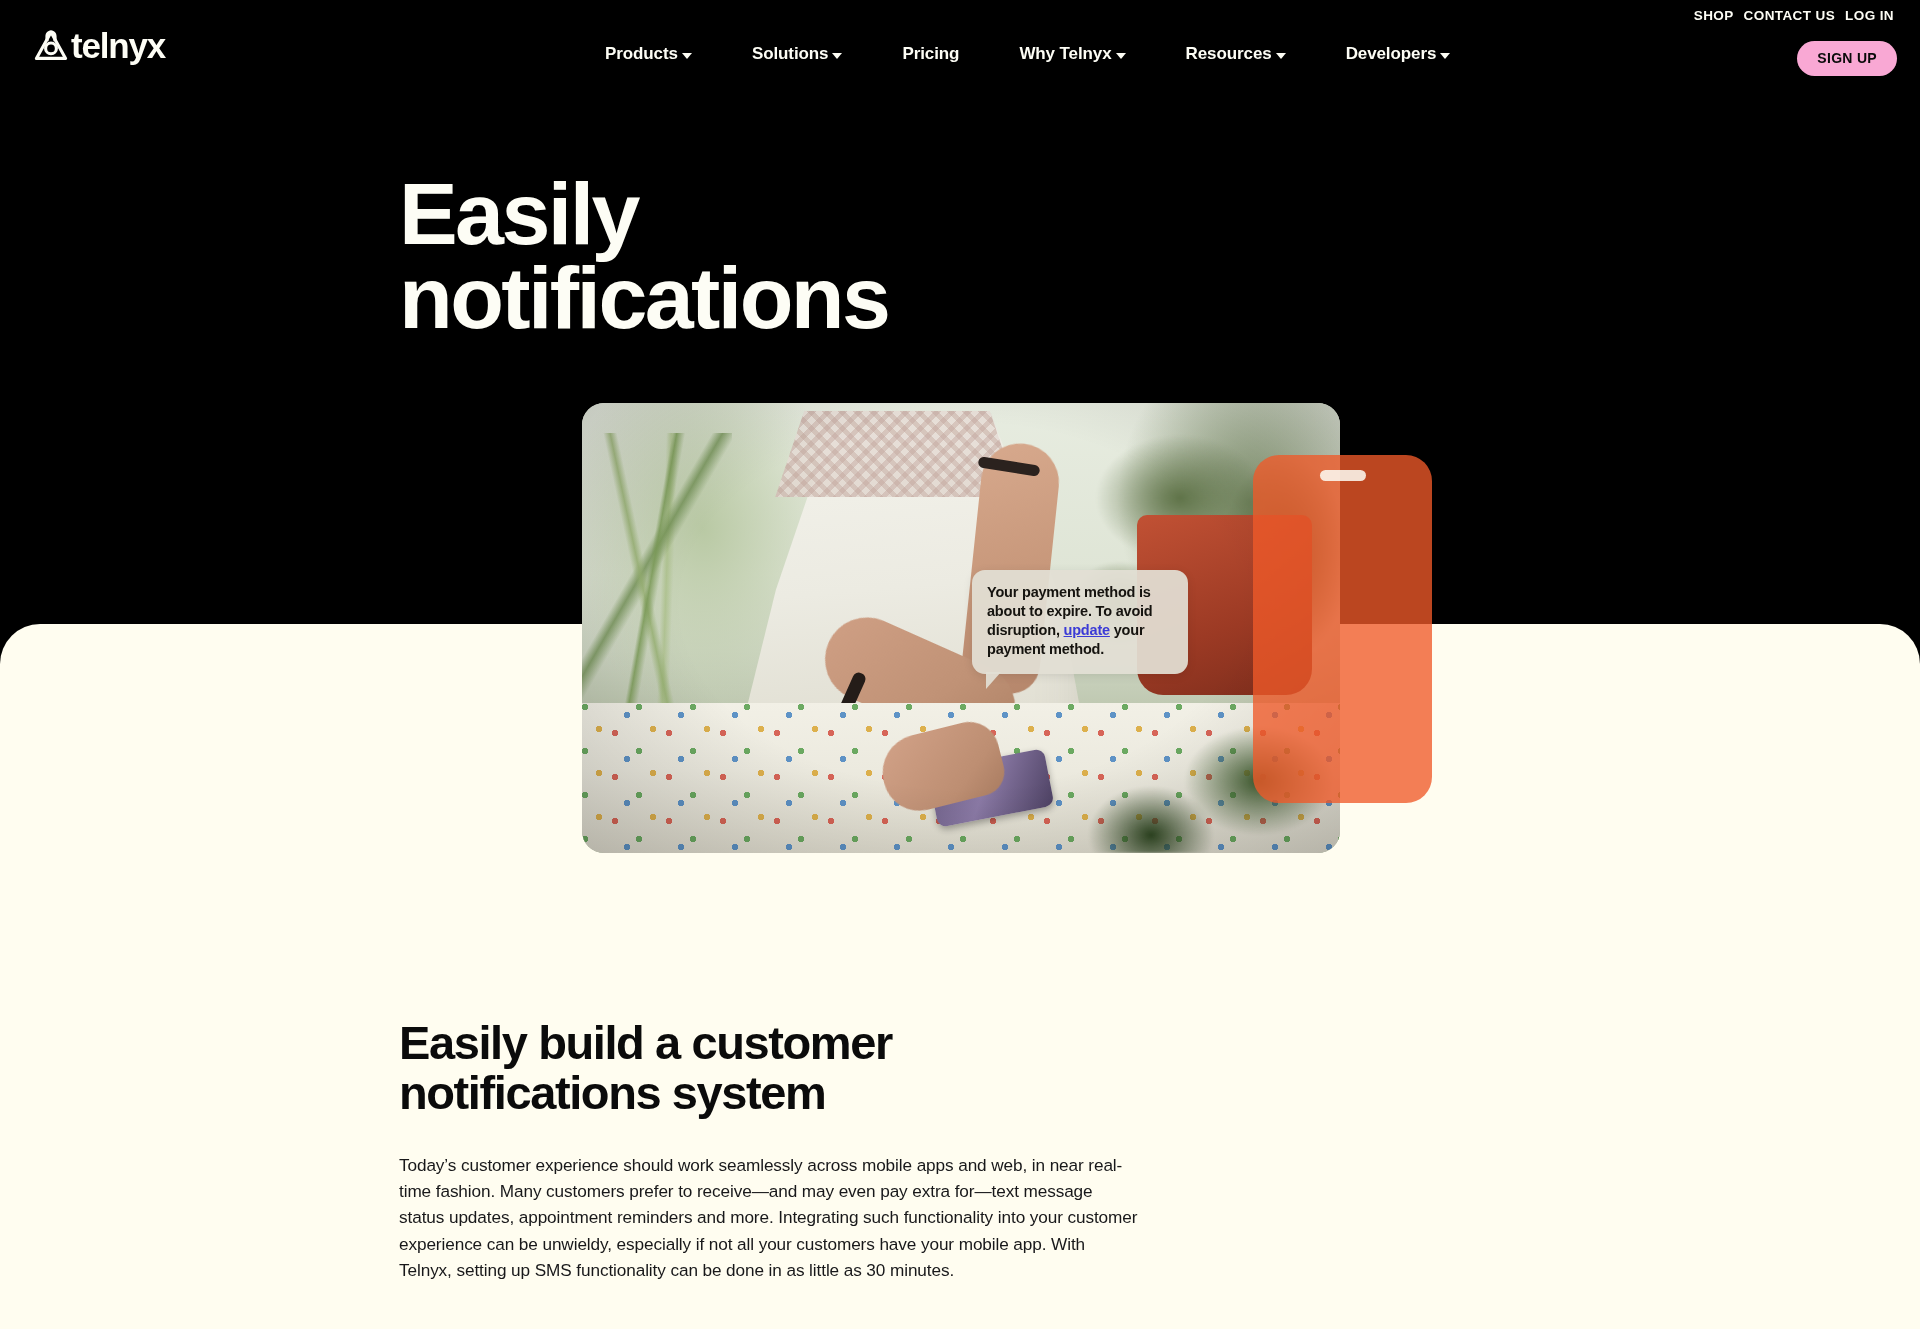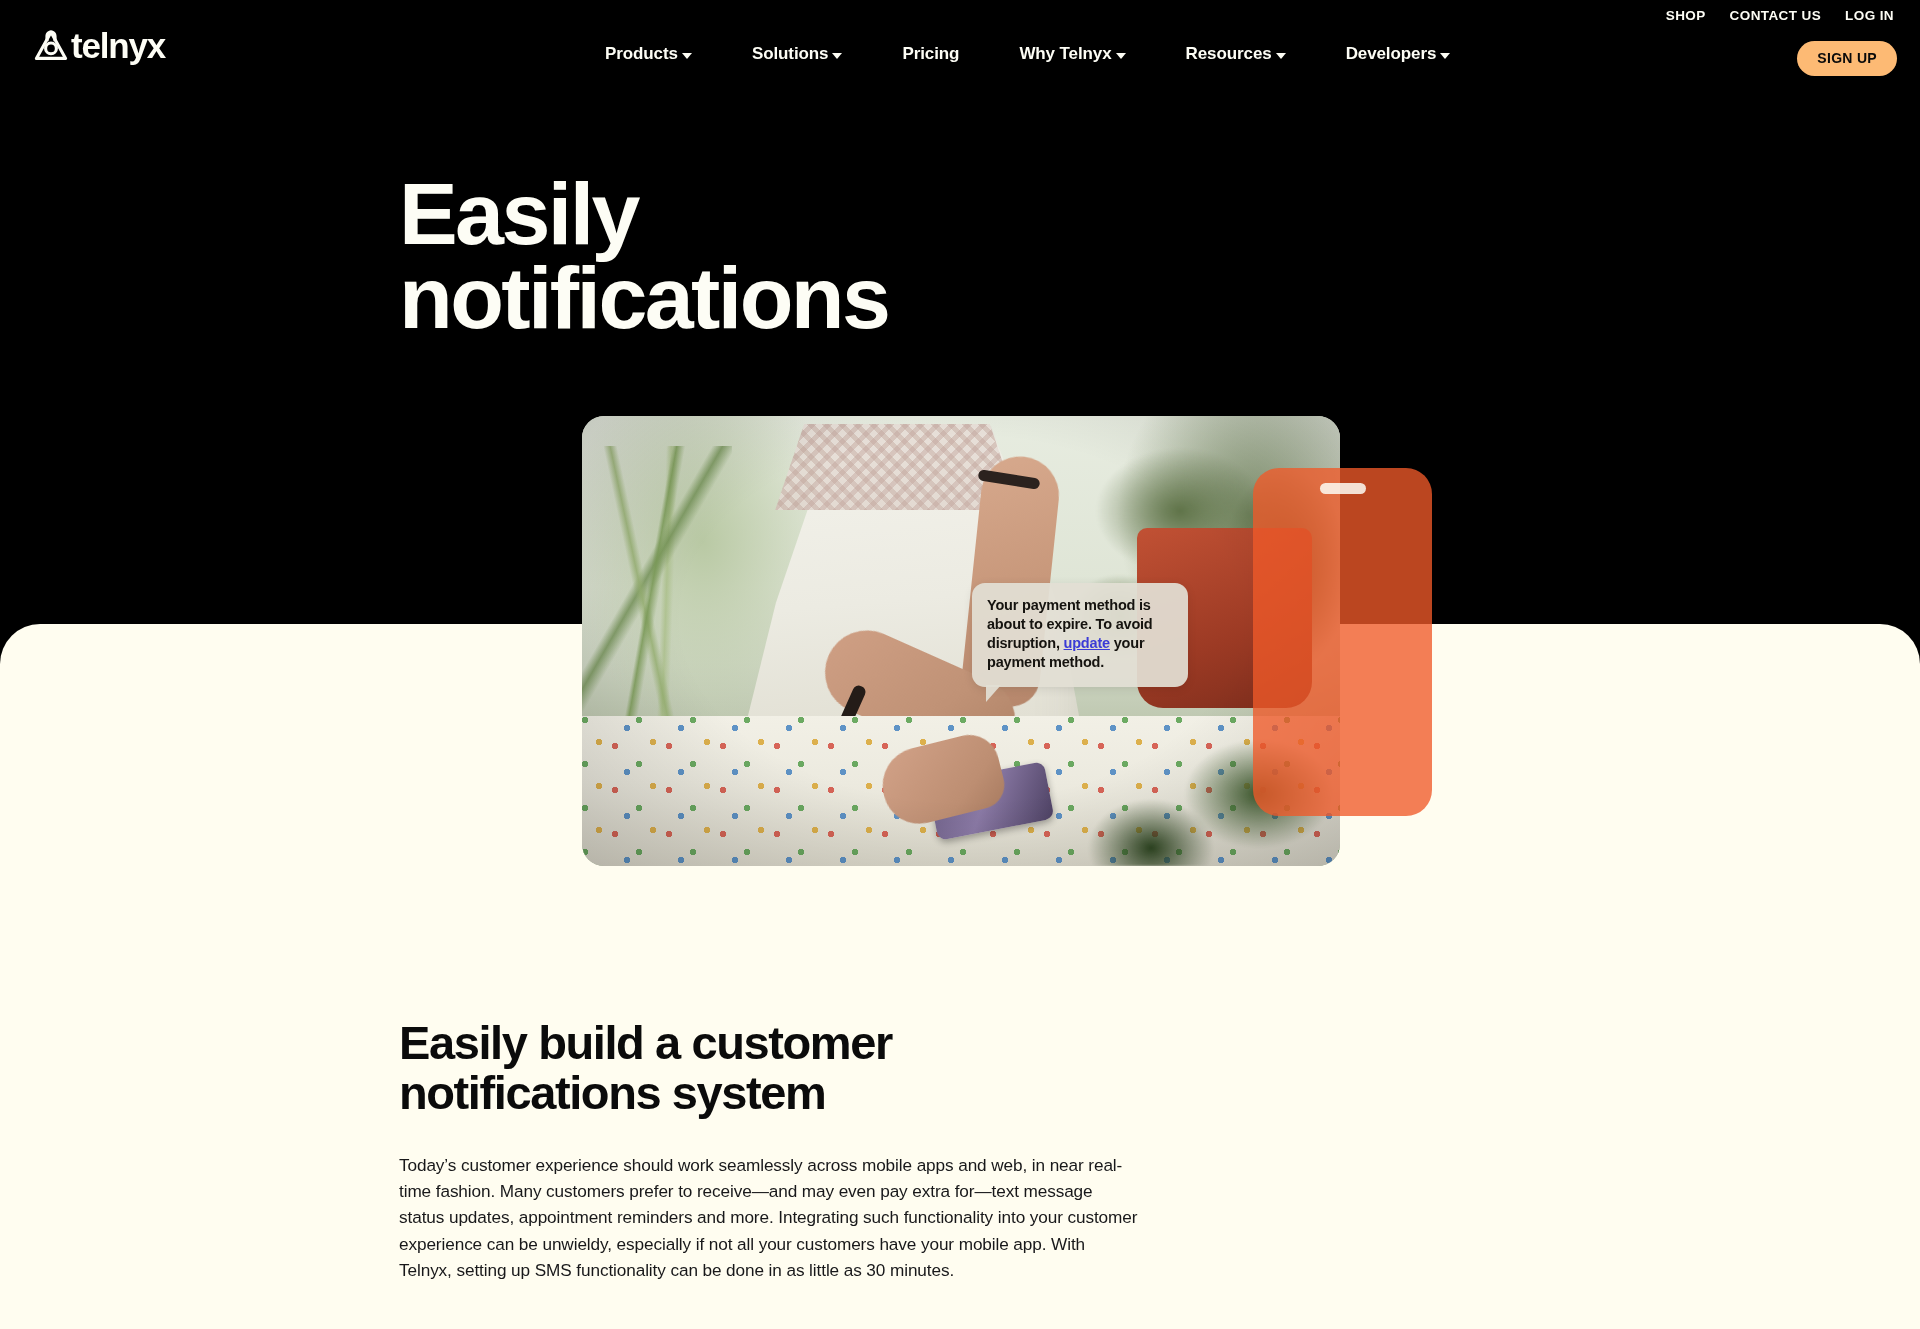--- a/index.html
+++ b/index.html
@@ -25,21 +25,21 @@
     overflow: hidden;
   }
 
   
   .utility-bar {
     position: absolute;
     top: 8px;
     right: 26px;
     display: flex;
     align-items: flex-end;
-    gap: 24px;
+    gap: 10px;
     z-index: 40;
   }
   .utility-link {
     color: #FDFDF5;
     font-size: 13.5px;
     font-weight: bold;
     letter-spacing: 0.4px;
     text-decoration: none;
     white-space: nowrap;
     cursor: pointer;
@@ -106,21 +106,21 @@
     border-left: 5px solid transparent;
     border-right: 5px solid transparent;
     border-top: 6px solid #FDFDF5;
     margin-top: 3px;
   }
 
   .signup-btn {
     position: absolute;
     right: 23px;
     top: 41px;
-    background: #fdba74;
+    background: #f9a8d4;
     color: #0A0A0A;
     border: none;
     border-radius: 999px;
     padding: 9px 20px 10px;
     font-family: "Liberation Sans", sans-serif;
     font-size: 14px;
     font-weight: bold;
     letter-spacing: 0.3px;
     cursor: pointer;
     white-space: nowrap;
@@ -150,21 +150,21 @@
     background: #FFFDF0;
     border-top-left-radius: 40px;
     border-top-right-radius: 40px;
     z-index: 6;
   }
 
   
   .hero-media {
     position: absolute;
     left: 582px;
-    top: 416px;
+    top: 403px;
     width: 758px;
     height: 450px;
     z-index: 12;
   }
 
   .photo {
     position: absolute;
     left: 0;
     top: 0;
     width: 758px;

